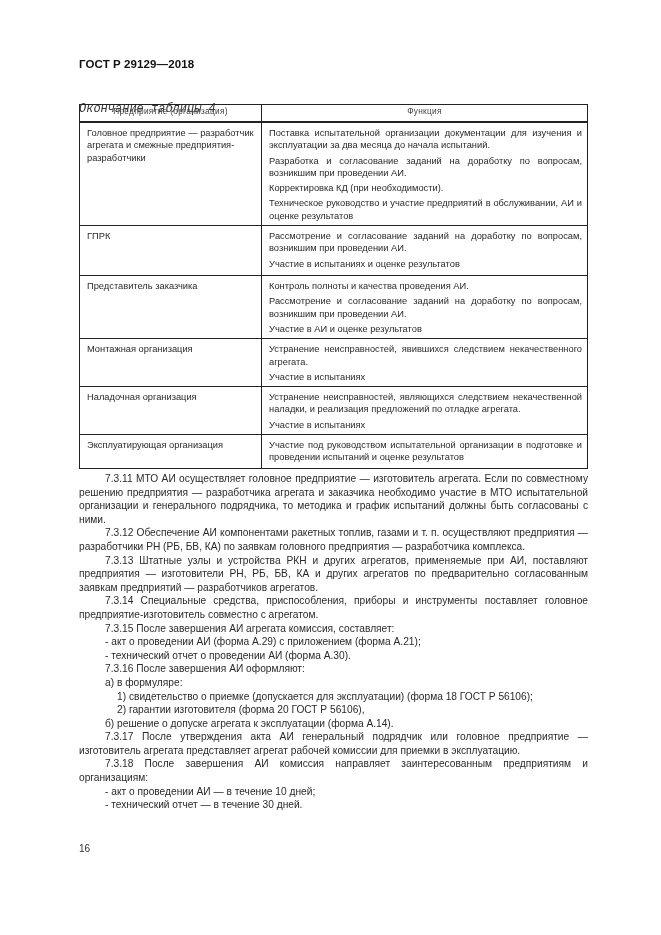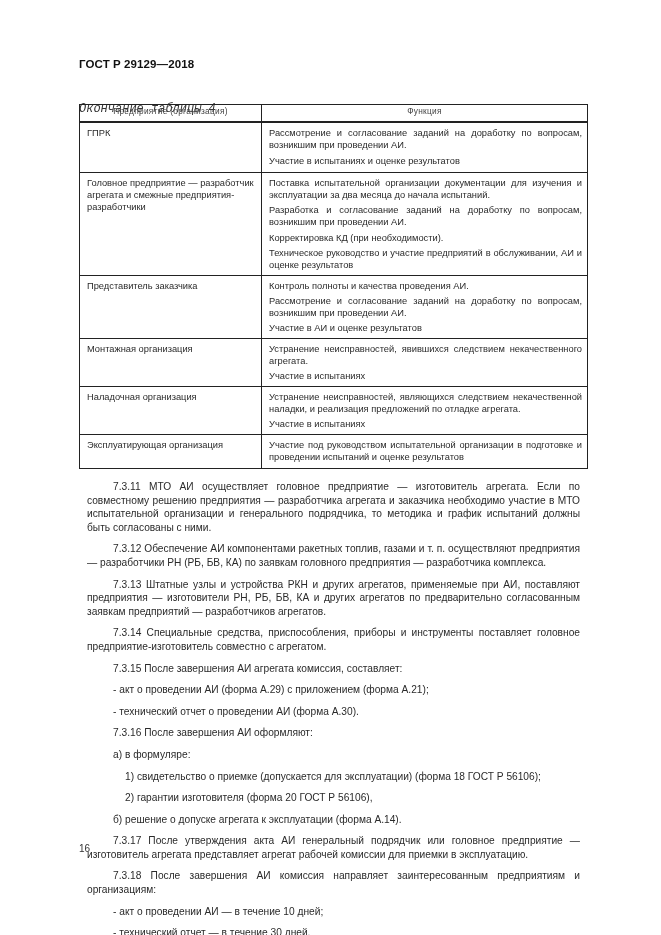--- a/index.html
+++ b/index.html
@@ -10,54 +10,54 @@
   table.func { position: absolute; left: 79px; top: 104px; width: 509px; border-collapse: collapse; font-size: 9.3px; color: #2a2a2a; }
   table.func th, table.func td { border: 1px solid #222; vertical-align: top; }
   table.func th { font-weight: normal; font-size: 8.3px; color: #444; height: 14px; padding: 1px 4px; text-align: center; letter-spacing: 0.3px; }
   table.func thead tr { border-bottom: 2px solid #222; }
   table.func td { padding: 4px 5px 3px 7px; line-height: 12.3px; }
   table.func td.org { width: 169px; }
   table.func td.fn { text-align: justify; }
   .fn p { margin: 0 0 3px 0; }
   .fn p:last-child { margin-bottom: 0; }
   .body { position: absolute; left: 79px; top: 472px; width: 509px; font-size: 10.2px; line-height: 13.6px; color: #2a2a2a; }
-  .body p { margin: 8px; text-align: justify; }
+  .body p { margin: 0; text-align: justify; }
   .ind1 { text-indent: 26px; }
   .li { padding-left: 26px; }
   .li2 { padding-left: 38px; }
   .page-num { position: absolute; left: 79px; top: 843px; font-size: 10px; color: #333; }
 </style>
 </head>
 <body>
 
 <div class="doc-code">ГОСТ Р 29129—2018</div>
 <div class="table-caption">Окончание таблицы 4</div>
 
 <table class="func">
   <thead>
     <tr>
       <th>Предприятие (организация)</th>
       <th>Функция</th>
     </tr>
   </thead>
   <tbody>
-    <tr style="height:50px">
-      <td class="org">ГПРК</td>
-      <td class="fn">
-        <p>Рассмотрение и согласование заданий на доработку по вопросам, возникшим при проведении АИ.</p>
-        <p>Участие в испытаниях и оценке результатов</p>
-      </td>
-    </tr>
     <tr style="height:100px">
       <td class="org">Головное предприятие — разработчик агрегата и смежные предприятия-разработчики</td>
       <td class="fn">
         <p>Поставка испытательной организации документации для изучения и эксплуатации за два месяца до начала испытаний.</p>
         <p>Разработка и согласование заданий на доработку по вопросам, возникшим при проведении АИ.</p>
         <p>Корректировка КД (при необходимости).</p>
         <p>Техническое руководство и участие предприятий в обслуживании, АИ и оценке результатов</p>
+      </td>
+    </tr>
+    <tr style="height:50px">
+      <td class="org">ГПРК</td>
+      <td class="fn">
+        <p>Рассмотрение и согласование заданий на доработку по вопросам, возникшим при проведении АИ.</p>
+        <p>Участие в испытаниях и оценке результатов</p>
       </td>
     </tr>
     <tr style="height:62px">
       <td class="org">Представитель заказчика</td>
       <td class="fn">
         <p>Контроль полноты и качества проведения АИ.</p>
         <p>Рассмотрение и согласование заданий на доработку по вопросам, возникшим при проведении АИ.</p>
         <p>Участие в АИ и оценке результатов</p>
       </td>
     </tr>

